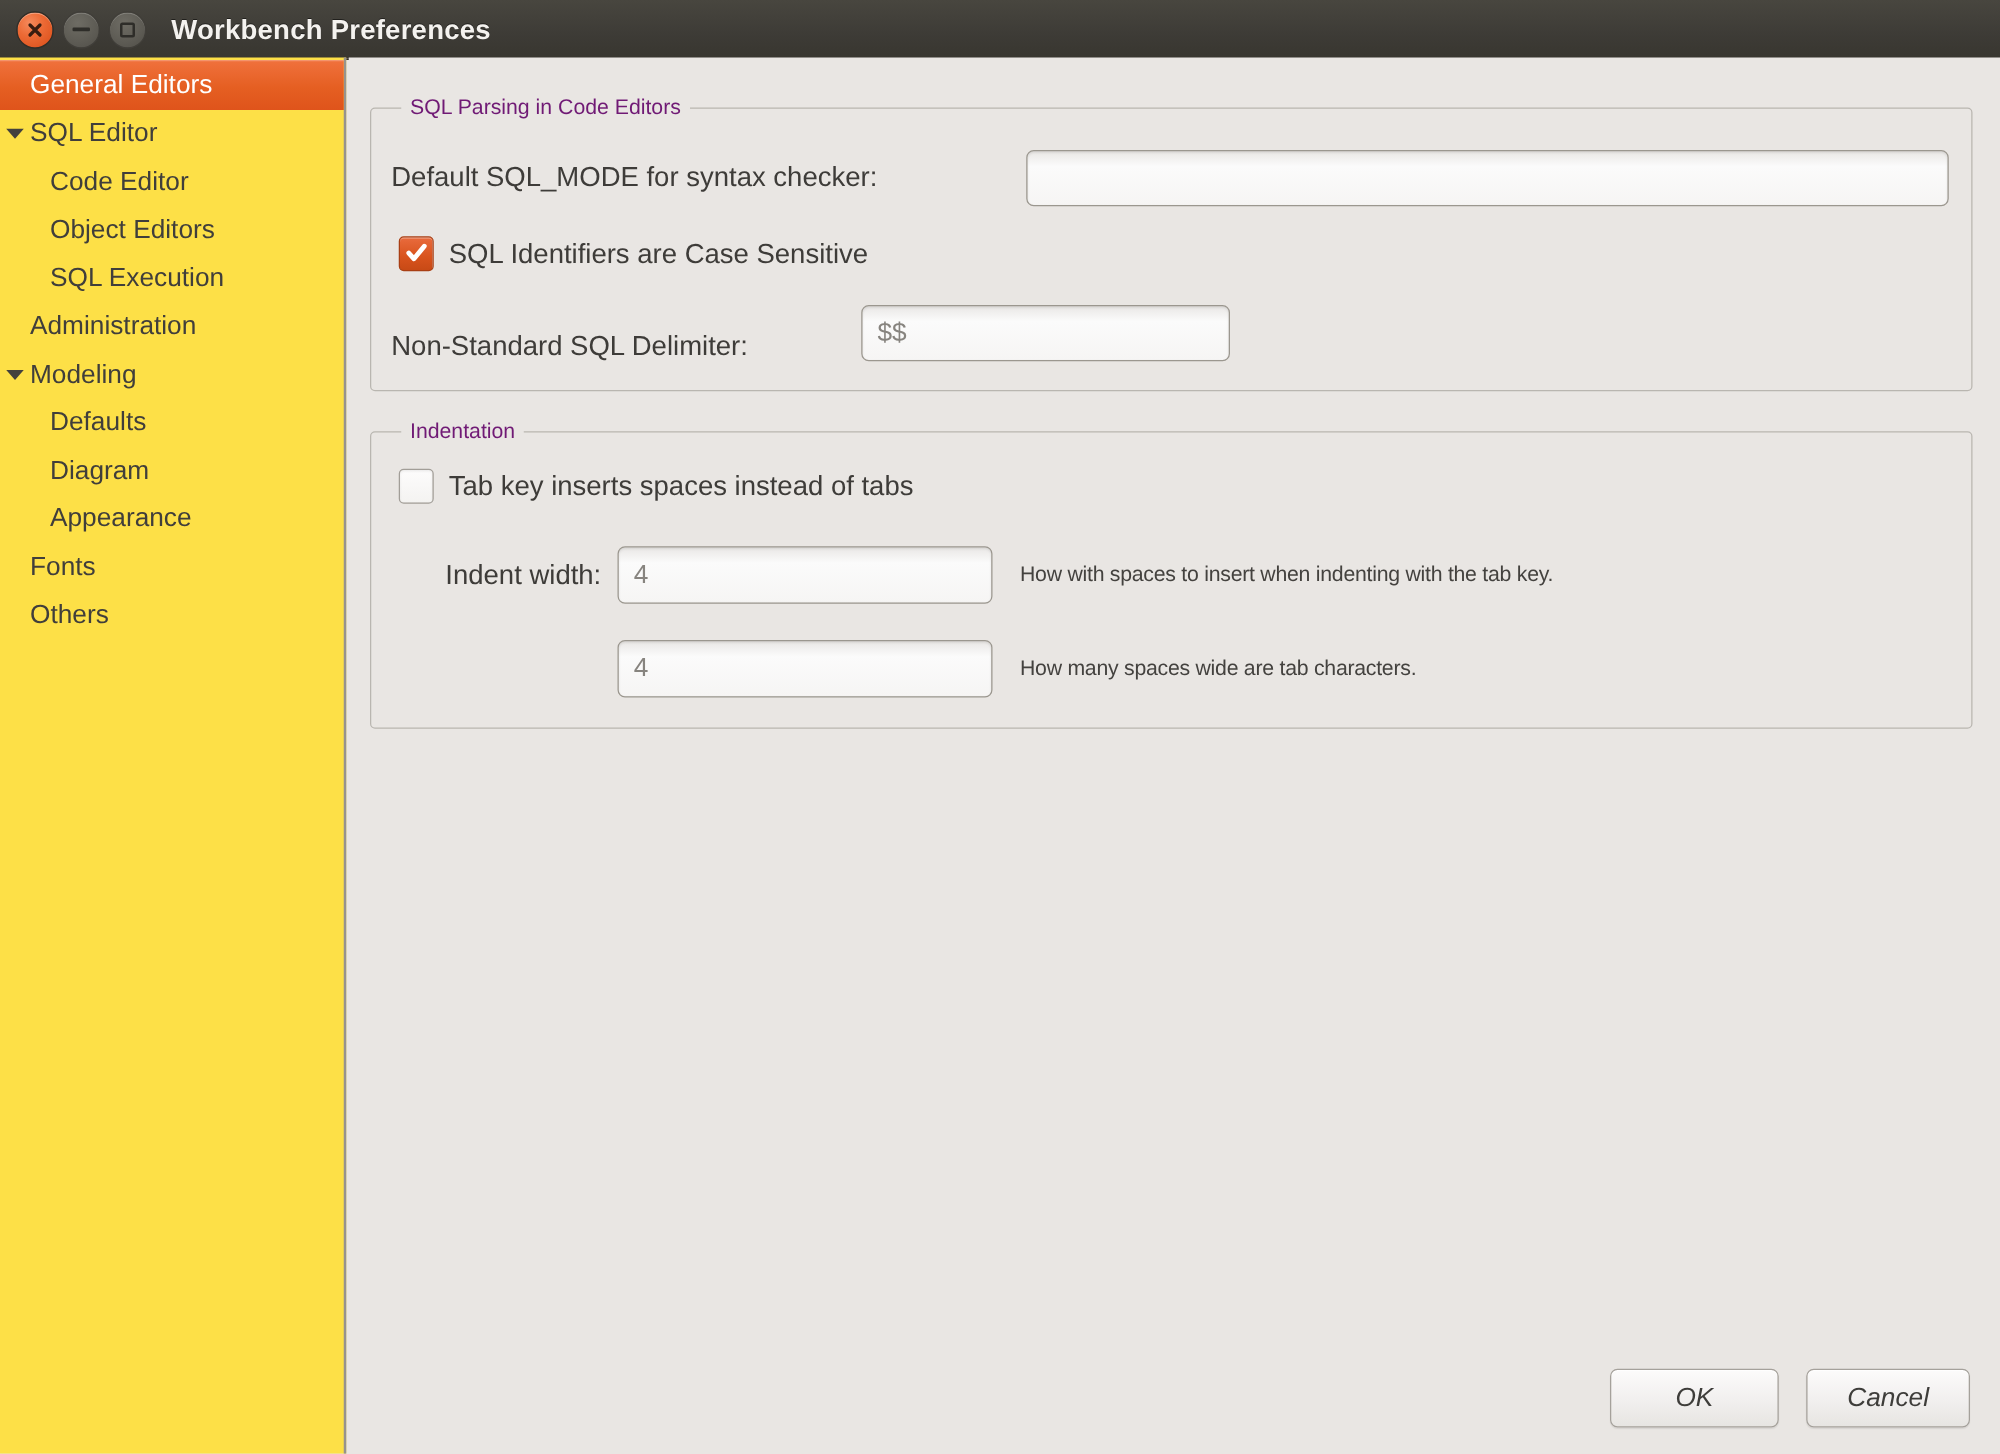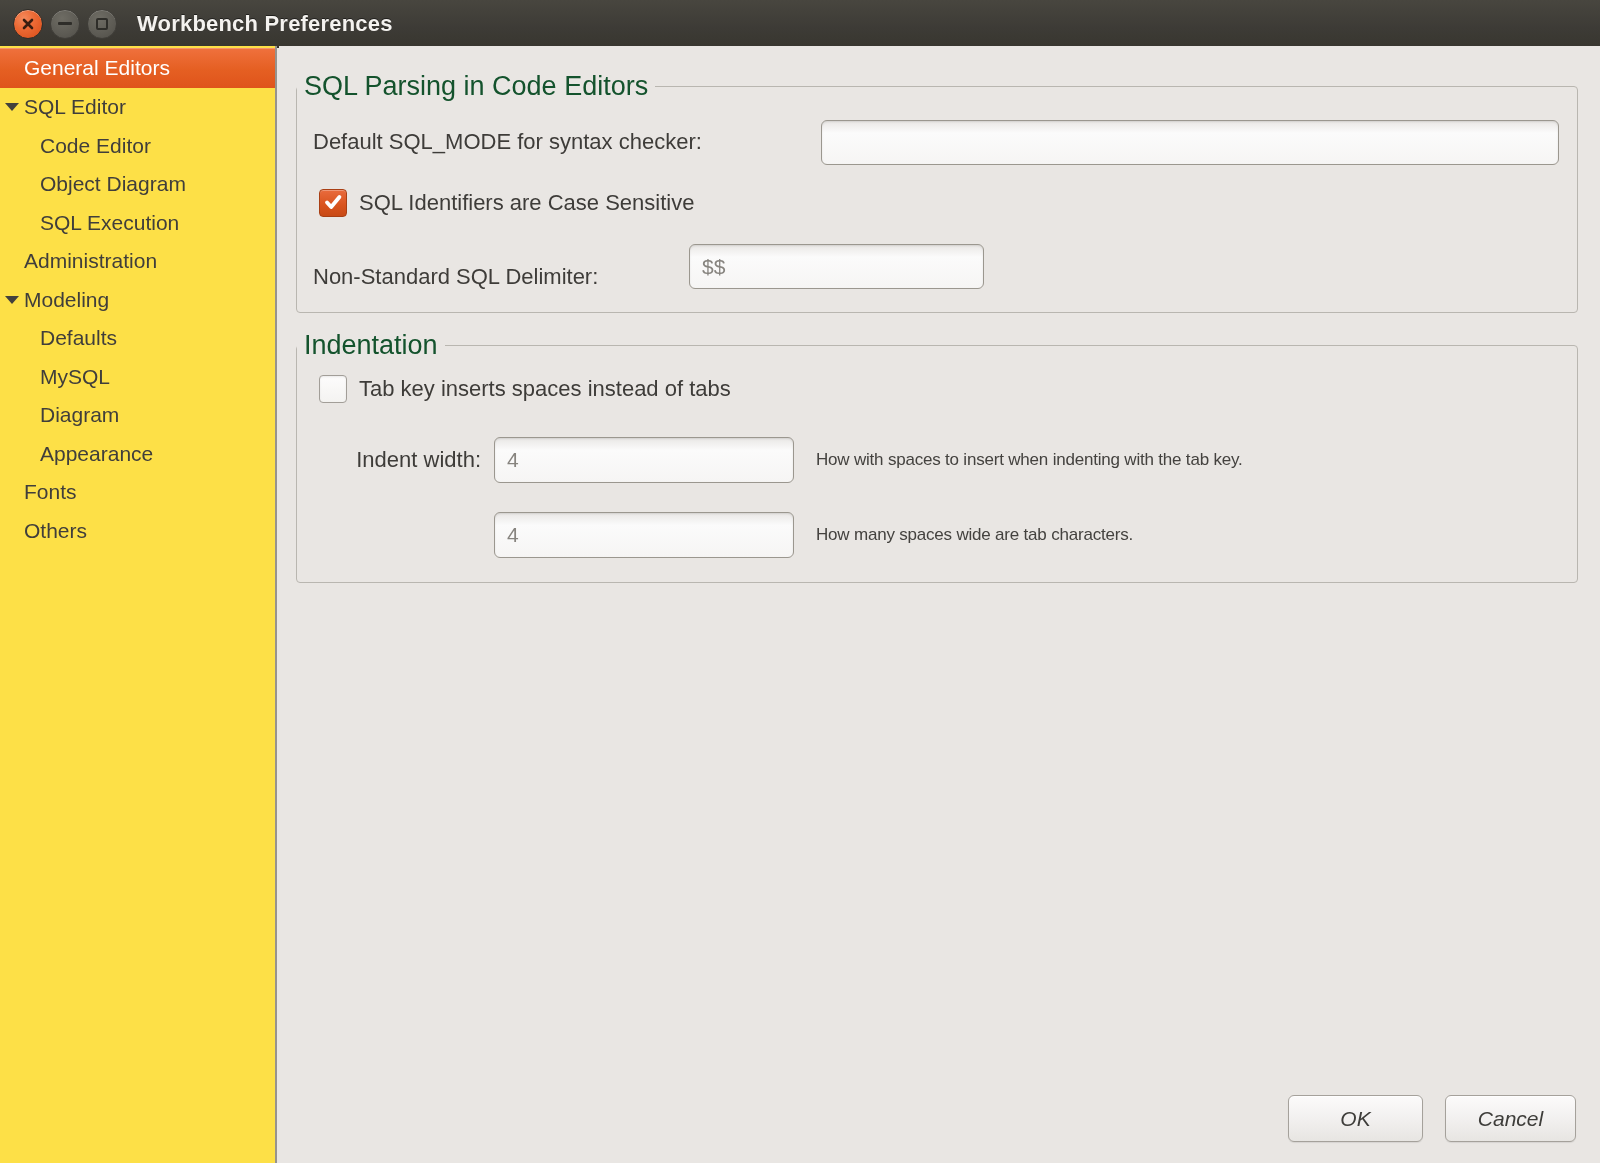--- a/index.html
+++ b/index.html
@@ -65,22 +65,22 @@
   
   .main{
     position:absolute;left:279px;right:0;top:46px;bottom:0;
     background:#e9e6e3;
   }
   .groupbox{
     position:absolute;left:17px;right:22px;box-sizing:border-box;
     border:1px solid #b9b6b0;border-radius:4px;
   }
   .group-title{
-    position:absolute;top:-14px;left:0;background:#e9e6e3;
-    padding:0 7px;font-size:27px;color:#14532d;line-height:26px;
+    position:absolute;top:-14px;left:24px;background:#e9e6e3;
+    padding:0 7px;font-size:17px;color:#701a75;line-height:26px;
   }
   .gb1{top:40px;height:227px;}
   .gb2{top:299px;height:238px;}
   .field-label{font-size:22px;color:#3e3c39;}
   .text-input{
     box-sizing:border-box;height:45px;border:1px solid #9b978f;border-radius:6px;
     background:linear-gradient(to bottom,#e9e7e5 0%,#fbfbfb 28%,#f6f5f4 100%);
     box-shadow:inset 0 1px 2px rgba(0,0,0,.10);
     font-family:"Liberation Sans","DejaVu Sans",sans-serif;
     font-size:21px;color:#87847f;padding:0 12px;outline:none;
@@ -157,37 +157,34 @@
       <span class="lbl">General Editors</span>
     </div>
     <div class="tree-item lv0">
       <span class="expander"></span>
       <span class="lbl">SQL Editor</span>
     </div>
     <div class="tree-item lv1">
       <span class="lbl">Code Editor</span>
     </div>
     <div class="tree-item lv1">
-      <span class="lbl">Object Diagram</span>
+      <span class="lbl">Object Editors</span>
     </div>
     <div class="tree-item lv1">
       <span class="lbl">SQL Execution</span>
     </div>
     <div class="tree-item lv0">
       <span class="lbl">Administration</span>
     </div>
     <div class="tree-item lv0">
       <span class="expander"></span>
       <span class="lbl">Modeling</span>
     </div>
     <div class="tree-item lv1">
       <span class="lbl">Defaults</span>
-    </div>
-    <div class="tree-item lv1">
-      <span class="lbl">MySQL</span>
     </div>
     <div class="tree-item lv1">
       <span class="lbl">Diagram</span>
     </div>
     <div class="tree-item lv1">
       <span class="lbl">Appearance</span>
     </div>
     <div class="tree-item lv0">
       <span class="lbl">Fonts</span>
     </div>

